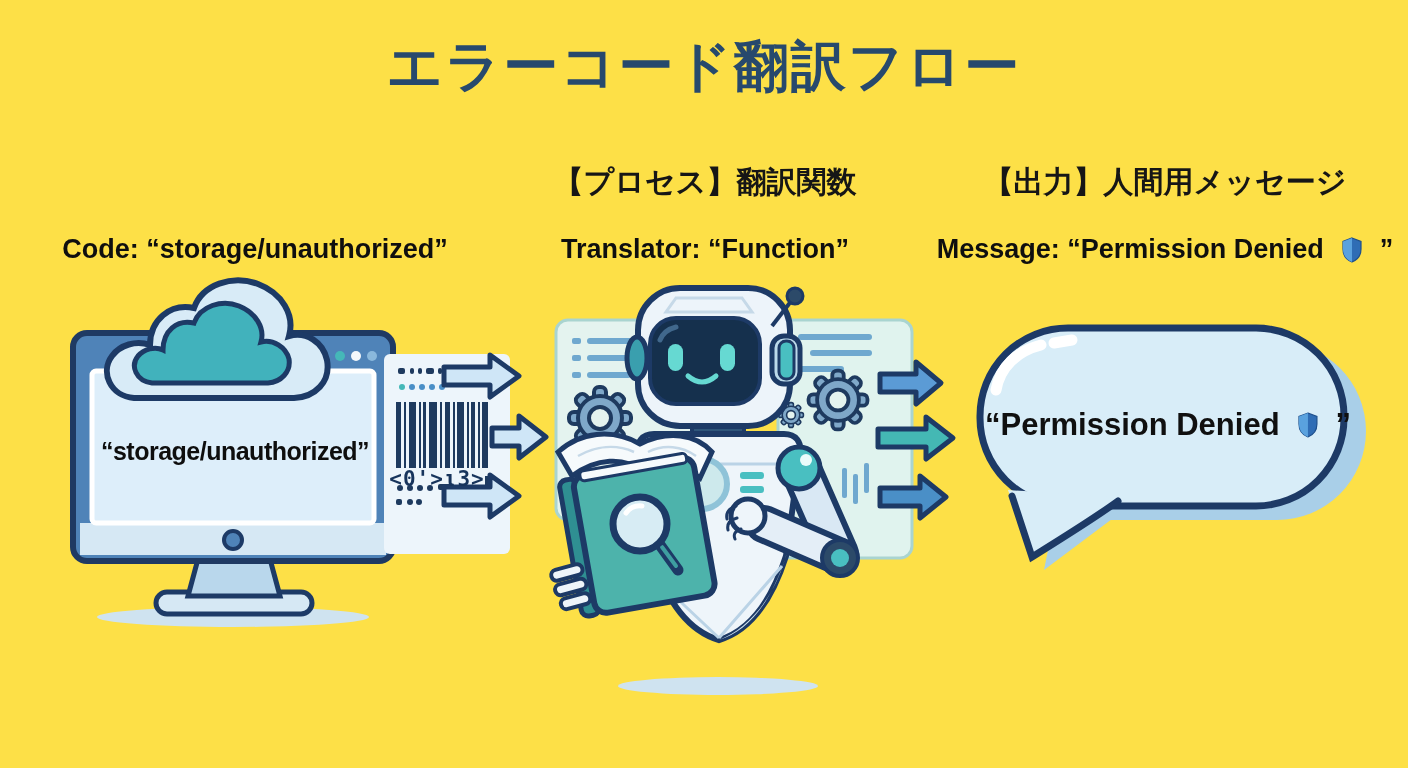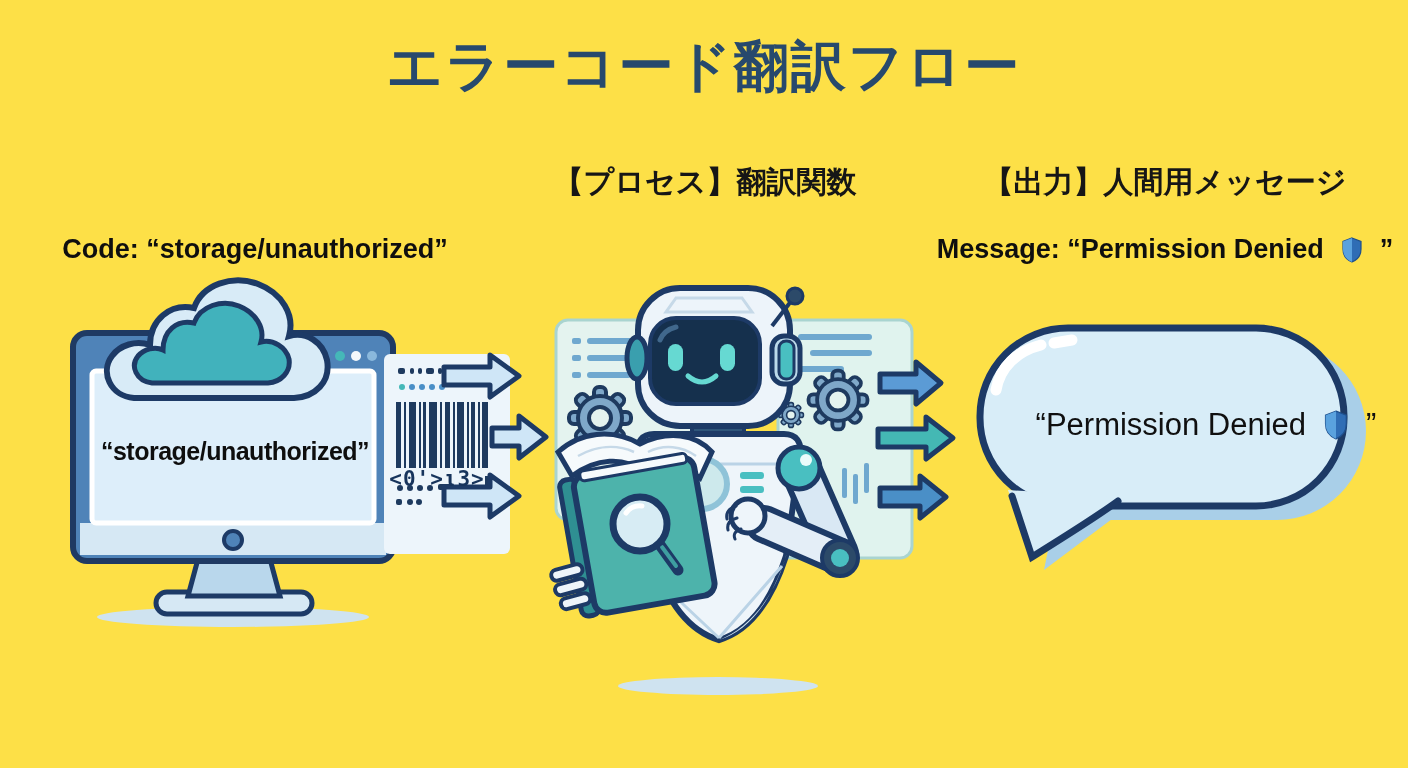--- a/index.html
+++ b/index.html
@@ -9,21 +9,21 @@
   .art{position:absolute;left:0;top:0;width:1408px;height:768px;}
   .title{left:0;top:30px;width:1408px;text-align:center;font-size:55px;font-weight:800;
          color:#27496d;letter-spacing:2px;}
   .hdr{top:162px;font-size:30px;font-weight:800;color:#161616;text-align:center;white-space:nowrap;}
   .sub{top:234px;font-size:27px;font-weight:700;color:#0f0f0f;text-align:center;white-space:nowrap;}
   .flexline{display:flex;align-items:center;justify-content:center;gap:16px;}
   .screen-text{left:95px;top:437px;width:280px;text-align:center;font-size:25px;font-weight:700;
                color:#0e0e0e;letter-spacing:-0.5px;white-space:nowrap;}
   .barcode-text{left:384px;top:467px;width:106px;text-align:center;font-size:21px;font-weight:700;
                 color:#17345c;letter-spacing:1px;font-family:"DejaVu Sans Mono","Liberation Mono",monospace;}
-  .bubble-line{left:985px;top:407px;width:366px;font-size:31px;font-weight:400;color:#101010;white-space:nowrap;margin-left:38px;}
+  .bubble-line{left:985px;top:407px;width:366px;font-size:31px;font-weight:700;color:#101010;white-space:nowrap;}
   .caption{left:935px;top:591px;width:460px;text-align:center;font-size:32px;font-weight:700;
            color:#101010;white-space:nowrap;}
   .shield{display:inline-block;vertical-align:middle;}
 </style>
 </head>
 <body>
 
 <div class="stage">
 
   <svg class="art" viewBox="0 0 1408 768">
@@ -225,20 +225,21 @@
       <path d="M1054,343 L1072,340" fill="none" stroke="#ffffff" stroke-width="11" stroke-linecap="round"></path>
     </g>
   </svg>
 
   <div class="abs title">エラーコード翻訳フロー</div>
 
   <div class="abs hdr" style="left:540px;width:330px;">【プロセス】翻訳関数</div>
   <div class="abs hdr" style="left:930px;width:470px;">【出力】人間用メッセージ</div>
 
   <div class="abs sub" style="left:30px;width:450px;">Code: “storage/unauthorized”</div>
+  <div class="abs sub" style="left:540px;width:330px;">Translator: “Function”</div>
   <div class="abs sub flexline" style="left:930px;width:470px;">
     <span>Message: “Permission Denied</span>
     <svg class="shield" width="24" height="26" viewBox="0 0 24 26">
       <path d="M12 1 L21 4.5 V12 C21 18.5 17 23 12 25 C7 23 3 18.5 3 12 V4.5 Z" fill="#2f6db5" stroke="#1e4f8c" stroke-width="1.2"></path>
       <path d="M12 1 L3 4.5 V12 C3 18.5 7 23 12 25 Z" fill="#5aa2de"></path>
     </svg>
     <span>”</span>
   </div>
 
   <div class="abs screen-text">“storage/unauthorized”</div>

